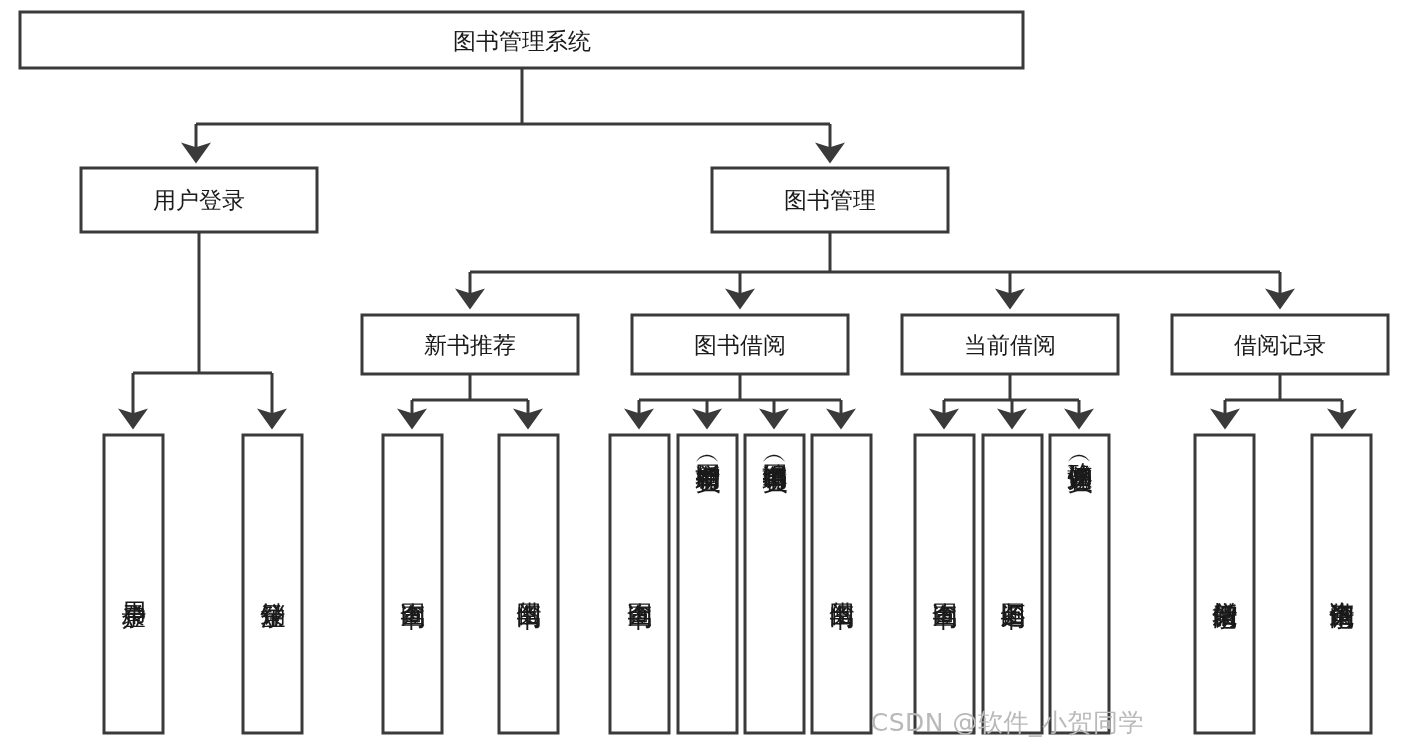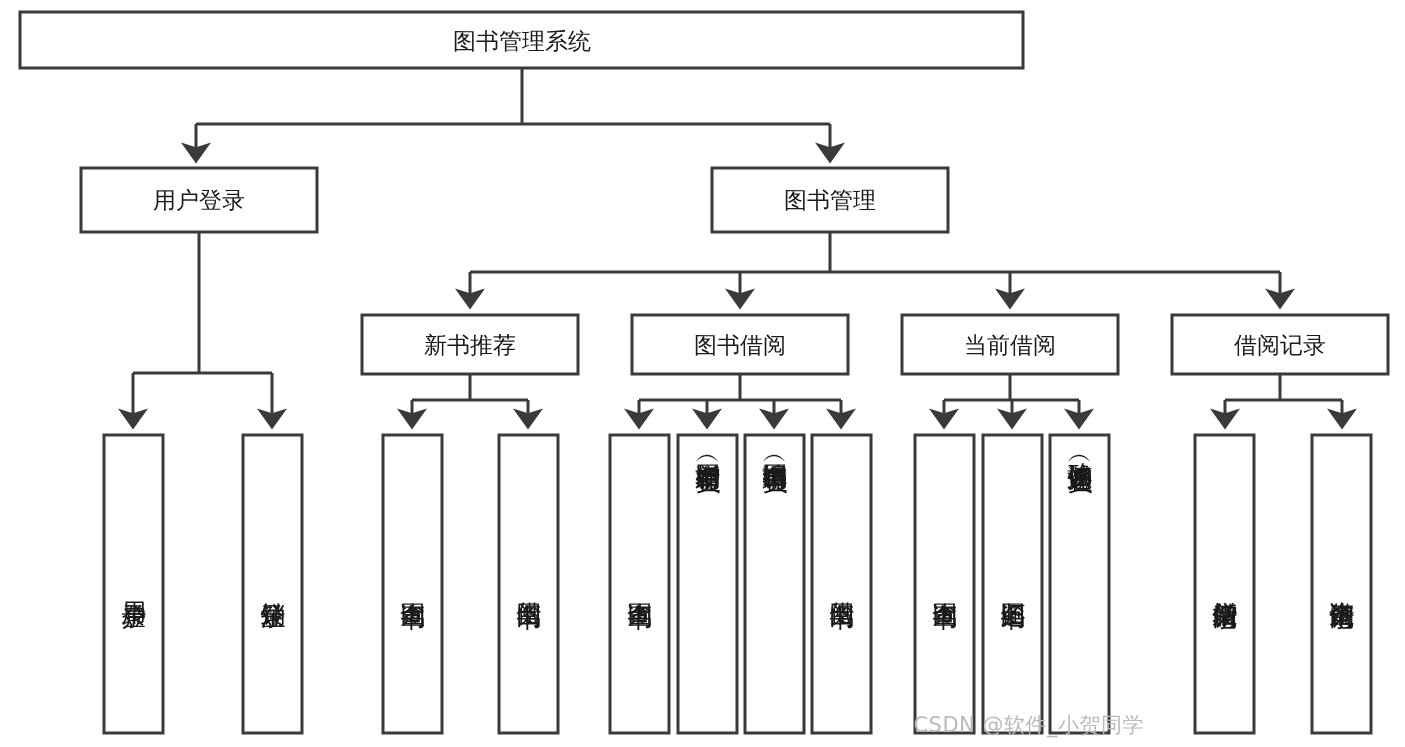--- a/index.html
+++ b/index.html
@@ -62,21 +62,21 @@
     user-select: none;
   }
   .leaf-label-wrap.align-top {
     justify-content: flex-start;
   }
   .watermark {
     position: absolute;
     right: 8px;
     bottom: 8px;
     font-family: "DejaVu Sans", "Liberation Sans", sans-serif;
-    font-size: 21px;
+    font-size: 25px;
     color: #b9b9b9;
     letter-spacing: 0.5px;
     white-space: nowrap;
   }
 </style>
 </head>
 <body>
 
 <div id="diagram-root">
 

